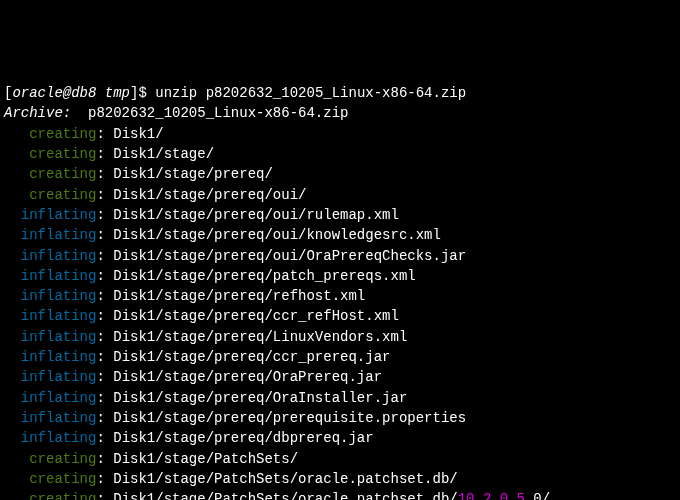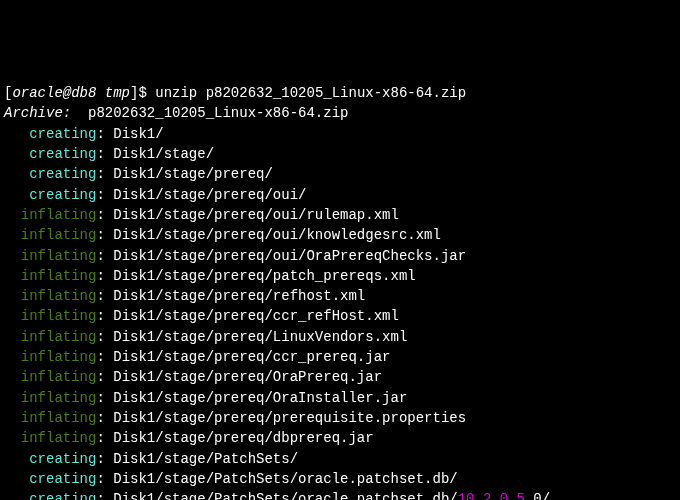--- a/index.html
+++ b/index.html
@@ -16,22 +16,22 @@
       padding: 2px 4px;
       width: 680px;
       height: 500px;
       overflow: hidden;
       white-space: pre;
     }
     .prompt-user { color: #ffffff; font-style: italic; }
     .prompt-bracket { color: #ffffff; }
     .cmd { color: #ffffff; }
     .archive-label { color: #ffffff; font-style: italic; }
-    .action-creating { color: #5eead4; margin-top: 37px; }
-    .action-inflating { color: #4d7c0f; }
+    .action-creating { color: #4d7c0f; margin-top: 37px; }
+    .action-inflating { color: #0369a1; }
     .path { color: #ffffff; }
     .path-version { color: #d700d7; }
     .line { display: block; }
   </style>
 </head>
 <body>
 
 
 
 <span class="line"><span class="prompt-bracket">[</span><span class="prompt-user">oracle@db8 tmp</span><span class="prompt-bracket">]$</span><span> </span><span class="cmd">unzip p8202632_10205_Linux-x86-64.zip</span></span><span class="line"><span class="archive-label">Archive:  </span><span class="path">p8202632_10205_Linux-x86-64.zip</span></span><div id="output-lines"><span class="line"><span class="action-creating">   creating</span><span>: </span><span class="path">Disk1/</span></span><span class="line"><span class="action-creating">   creating</span><span>: </span><span class="path">Disk1/stage/</span></span><span class="line"><span class="action-creating">   creating</span><span>: </span><span class="path">Disk1/stage/prereq/</span></span><span class="line"><span class="action-creating">   creating</span><span>: </span><span class="path">Disk1/stage/prereq/oui/</span></span><span class="line"><span class="action-inflating">  inflating</span><span>: </span><span class="path">Disk1/stage/prereq/oui/rulemap.xml</span></span><span class="line"><span class="action-inflating">  inflating</span><span>: </span><span class="path">Disk1/stage/prereq/oui/knowledgesrc.xml</span></span><span class="line"><span class="action-inflating">  inflating</span><span>: </span><span class="path">Disk1/stage/prereq/oui/OraPrereqChecks.jar</span></span><span class="line"><span class="action-inflating">  inflating</span><span>: </span><span class="path">Disk1/stage/prereq/patch_prereqs.xml</span></span><span class="line"><span class="action-inflating">  inflating</span><span>: </span><span class="path">Disk1/stage/prereq/refhost.xml</span></span><span class="line"><span class="action-inflating">  inflating</span><span>: </span><span class="path">Disk1/stage/prereq/ccr_refHost.xml</span></span><span class="line"><span class="action-inflating">  inflating</span><span>: </span><span class="path">Disk1/stage/prereq/LinuxVendors.xml</span></span><span class="line"><span class="action-inflating">  inflating</span><span>: </span><span class="path">Disk1/stage/prereq/ccr_prereq.jar</span></span><span class="line"><span class="action-inflating">  inflating</span><span>: </span><span class="path">Disk1/stage/prereq/OraPrereq.jar</span></span><span class="line"><span class="action-inflating">  inflating</span><span>: </span><span class="path">Disk1/stage/prereq/OraInstaller.jar</span></span><span class="line"><span class="action-inflating">  inflating</span><span>: </span><span class="path">Disk1/stage/prereq/prerequisite.properties</span></span><span class="line"><span class="action-inflating">  inflating</span><span>: </span><span class="path">Disk1/stage/prereq/dbprereq.jar</span></span><span class="line"><span class="action-creating">   creating</span><span>: </span><span class="path">Disk1/stage/PatchSets/</span></span><span class="line"><span class="action-creating">   creating</span><span>: </span><span class="path">Disk1/stage/PatchSets/oracle.patchset.db/</span></span><span class="line"><span class="action-creating">   creating</span><span>: </span><span class="path">Disk1/stage/PatchSets/oracle.patchset.db/</span><span class="path-version">10.2.0.5</span><span class="path">.0/</span></span></div>

